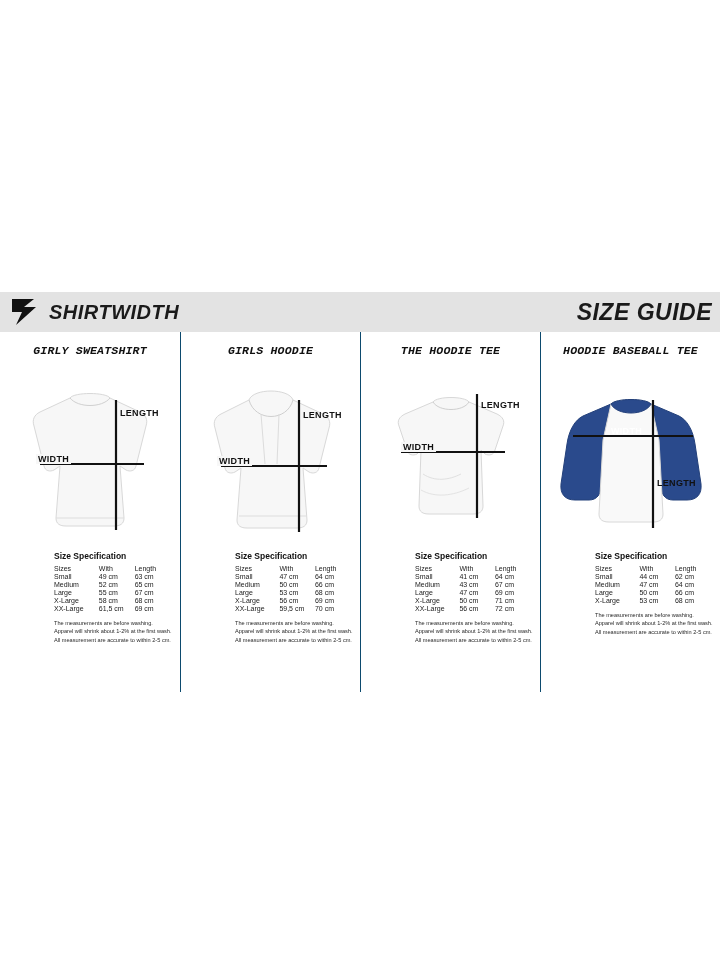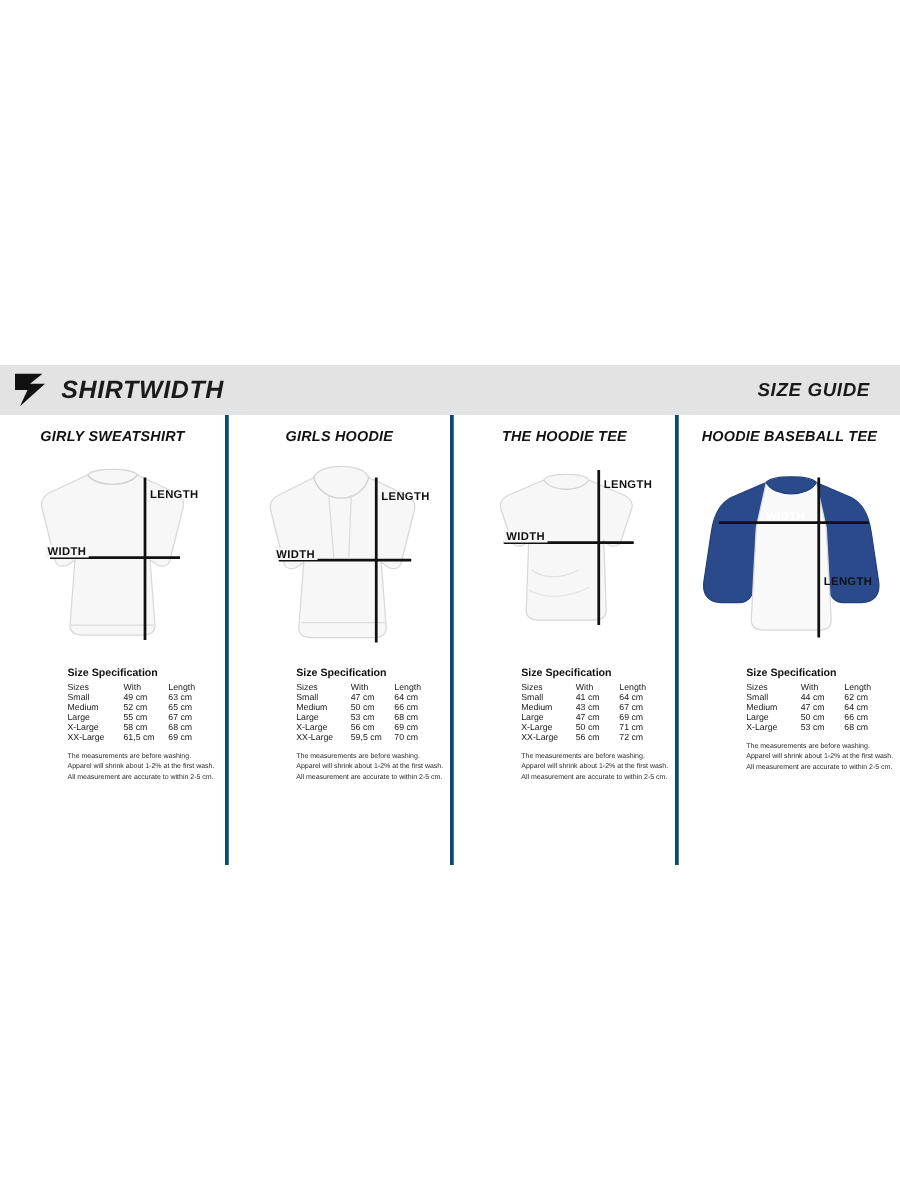--- a/index.html
+++ b/index.html
@@ -52,54 +52,54 @@
     font-weight: bold;
     font-style: italic;
     font-size: 20px;
     letter-spacing: 0.5px;
     color: #1a1a1a;
   }
   .guide-title {
     font-family: "Liberation Sans", sans-serif;
     font-weight: bold;
     font-style: italic;
-    font-size: 15px;
+    font-size: 23px;
     letter-spacing: 0.5px;
     color: #1a1a1a;
-    padding-right: 24px;
+    padding-right: 8px;
   }
 
   
   .content {
     position: absolute;
     left: 0;
     top: 332px;
     width: 720px;
     height: 360px;
     display: flex;
   }
   .panel {
     position: relative;
     width: 180px;
     height: 100%;
     box-sizing: border-box;
     padding: 12px 12px 0 12px;
   }
-  .panel + .panel { border-left: 3px solid #0c4a6e; }
+  .panel + .panel { border-left: 1px solid #0c4a6e; }
   .panel:nth-child(1) { border-left: none; }
 
   .panel-title {
-    font-family: Liberation Sans, sans-serif;
+    font-family: Liberation Mono, monospace;
     font-weight: bold;
     font-style: italic;
     font-size: 11.5px;
     color: #111;
     text-align: center;
     letter-spacing: 0.2px;
-    margin-bottom: 4px;
+    margin-bottom: 21px;
   }
 
   .garment {
     position: relative;
     width: 156px;
     height: 165px;
     margin: 0 auto;
   }
   .garment svg { display: block; }
 

